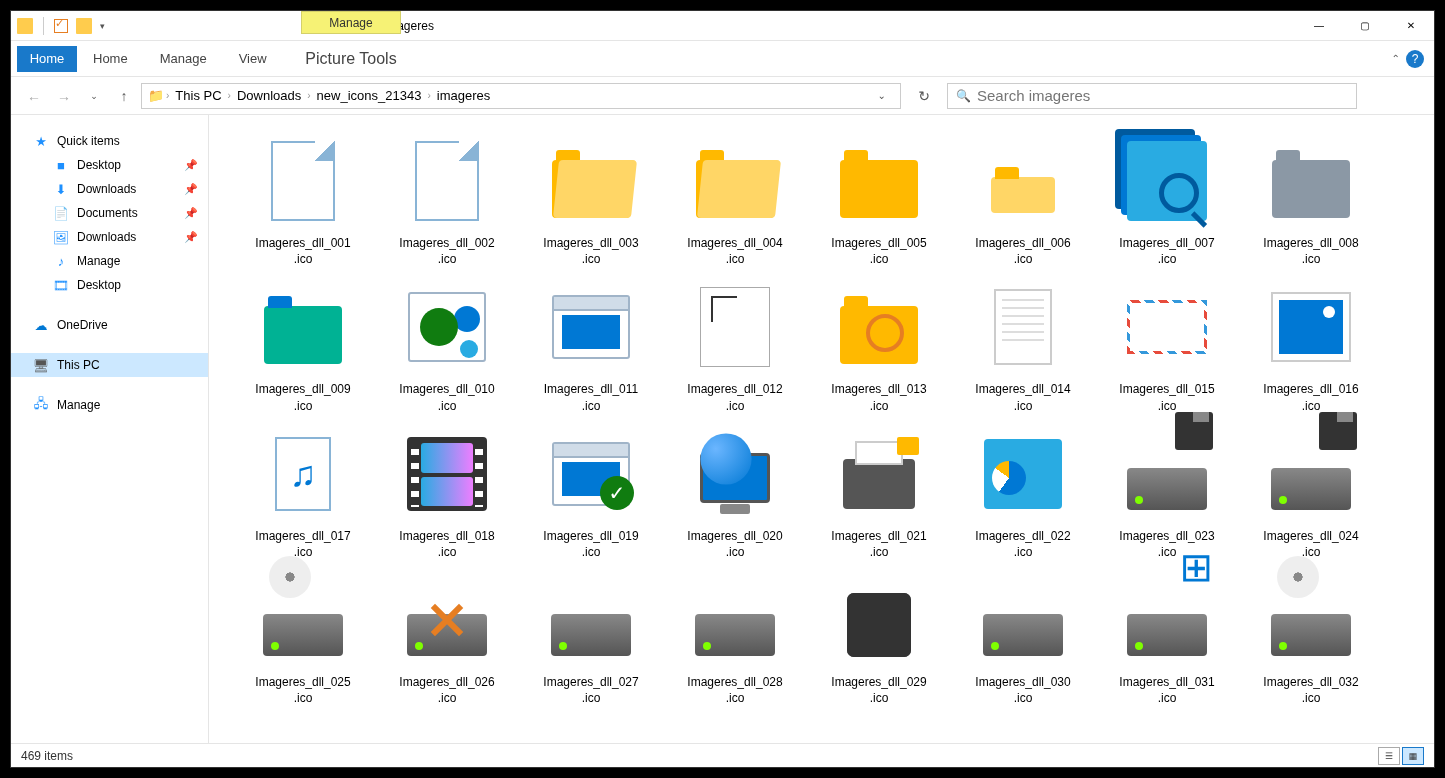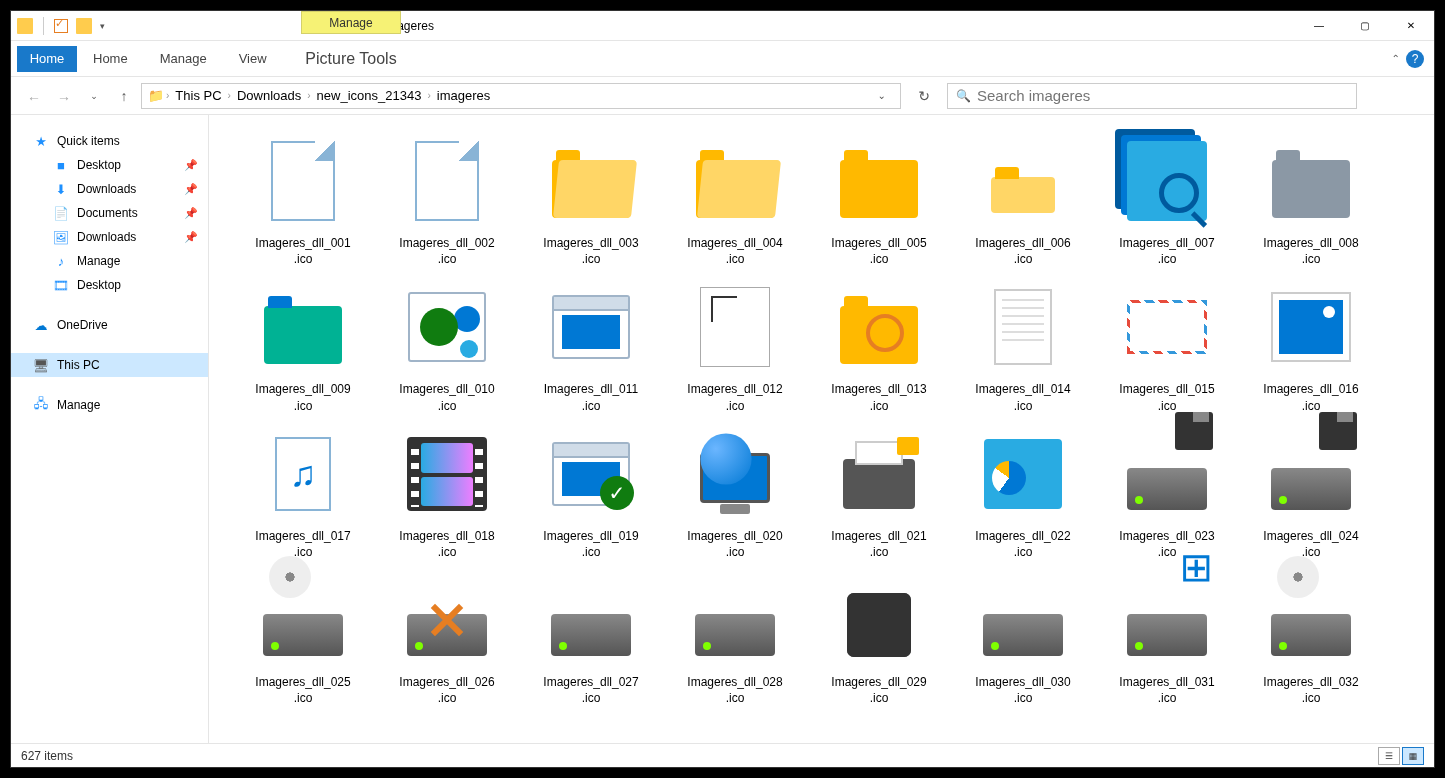--- a/index.html
+++ b/index.html
@@ -447,19 +447,19 @@
                 <div class="ico-disc"></div>
               </div>
             </div>
        <div class="file-name">Imageres_dll_032<br>.ico</div>
      </div>
         </div>
     </div>
   </div>
 
   <div class="status-bar">
-    <span>627 items</span>
+    <span>469 items</span>
     <div class="view-btns">
       <div class="view-btn">☰</div>
       <div class="view-btn active">▦</div>
     </div>
   </div>
 </div>
 
 </body></html>

